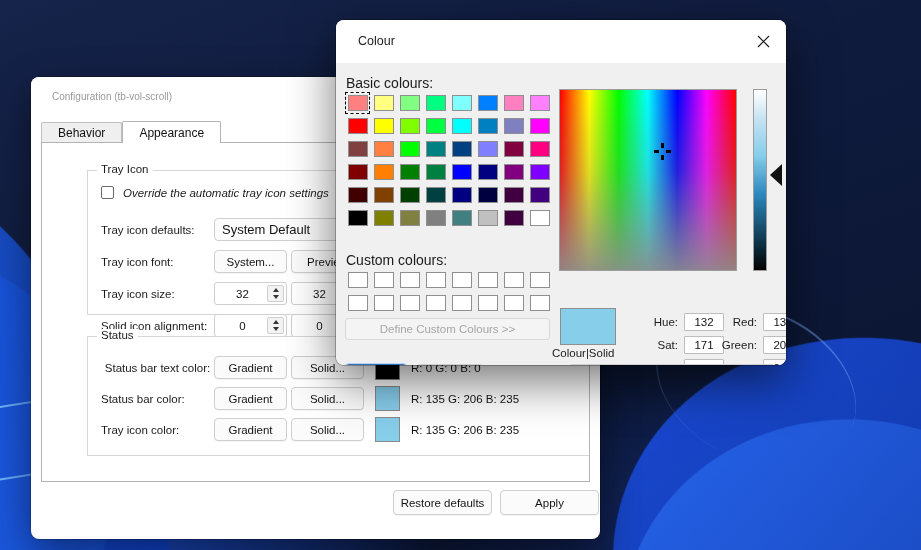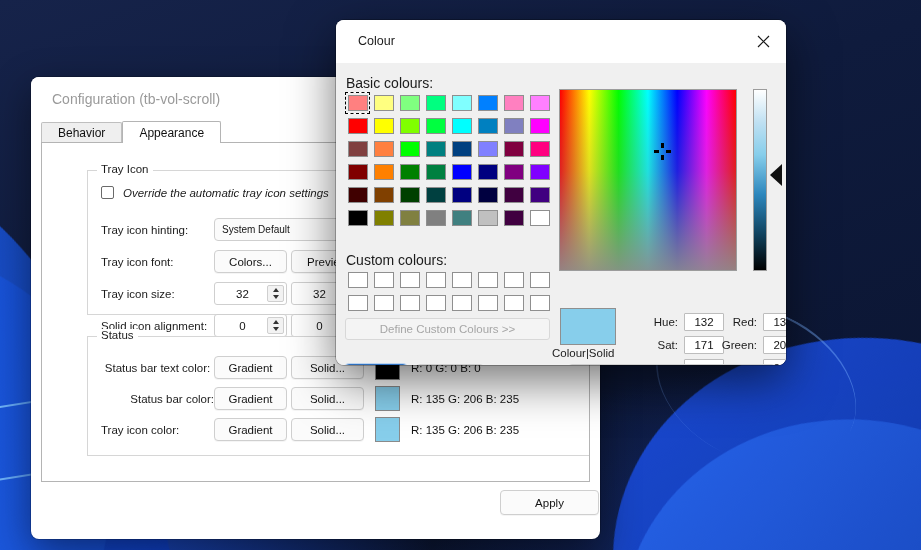--- a/index.html
+++ b/index.html
@@ -38,21 +38,21 @@
         border-radius:50%; transform:rotate(26deg); }
 
   
   #config-window {
     position:absolute; left:31px; top:77px; width:569px; height:462px;
     background:#ffffff; border-radius:8px;
     box-shadow:0 12px 38px rgba(0,0,0,.45), 0 0 0 1px rgba(0,0,0,.18);
     overflow:hidden;
   }
   #config-titlebar { height:44px; position:relative; background:#ffffff; }
-  #config-title { position:absolute; left:21px; top:14px; font-size:14px; color:#9a9a9a; }
+  #config-title { position:absolute; left:21px; top:14px; font-size:10px; color:#9a9a9a; }
 
   #tabstrip { position:absolute; left:10px; top:44px; height:22px; display:flex; align-items:flex-end; }
   .tab { height:21px; padding:0 16px; font-size:12px; color:#111;
          display:flex; align-items:center; justify-content:center;
          border:1px solid #bfbfbf; background:#efefef; border-bottom:none;
          border-radius:2px 2px 0 0; }
   .tab.active { background:#fff; border-color:#b4b4b4; height:22px; position:relative; z-index:2; }
 
   #tabpane { position:absolute; left:10px; top:65px; right:10px; bottom:57px;
              border:1px solid #b4b4b4; background:#fff; }
@@ -70,21 +70,21 @@
   .checkbox { width:13px; height:13px; border:1px solid #6a6a6a; background:#fff;
               border-radius:2px; display:inline-block; }
 
   .btn { border:1px solid #cfcfcf; background:#fbfbfb; border-radius:4px;
          font-size:11.5px; color:#141414; height:23px; display:flex;
          align-items:center; justify-content:center; cursor:default;
          box-shadow:0 1px 0 rgba(0,0,0,.04); }
 
   select.combo, .combo {
     height:23px; border:1px solid #cfcfcf; background:#fbfbfb; border-radius:4px;
-    font-size:10px; color:#141414; padding-left:7px; display:flex; align-items:center;
+    font-size:13px; color:#141414; padding-left:7px; display:flex; align-items:center;
     position:relative; }
   .combo .chev { position:absolute; right:8px; top:8px; width:7px; height:7px;
     border-right:1.4px solid #555; border-bottom:1.4px solid #555; transform:rotate(45deg); }
 
   .spin { height:23px; border:1px solid #cfcfcf; background:#fff; border-radius:3px;
           display:flex; align-items:center; position:relative; }
   .spin .val { flex:1; text-align:center; font-size:11.5px; color:#141414; padding-right:16px; }
   .spin .arrows { position:absolute; right:2px; top:2px; bottom:2px; width:17px;
                   border:1px solid #cfcfcf; background:#f3f3f3; border-radius:2px;
                   display:flex; flex-direction:column; }
@@ -205,32 +205,32 @@
 
       <div class="groupbox" id="grp-trayicon">
         <div class="group-title">Tray Icon</div>
 
         <div class="row" style="left:13px; top:15px;font-style:italic;">
           <span class="checkbox"></span>
           <span class="lbl" style="margin-left:9px;">Override the automatic tray icon settings</span>
         </div>
 
         <div class="row" style="left:13px; top:47px;">
-          <span class="lbl" style="width:113px;">Tray icon hinting:</span>
+          <span class="lbl" style="width:113px;">Tray icon defaults:</span>
           <span class="combo" style="width:151px;">
             <span>System Default</span>
             <span class="chev"></span>
           </span>
           <span class="lbl" style="margin-left:11px;">Us</span>
         </div>
 
         <div class="row" style="left:13px; top:79px;">
           <span class="lbl" style="width:113px;">Tray icon font:</span>
           <span class="btn" style="width:73px;">
-            <span>Colors...</span>
+            <span>System...</span>
           </span>
           <span class="btn" style="width:73px; margin-left:4px;">
             <span>Preview</span>
           </span>
           <span class="lbl" style="margin-left:11px;">Se</span>
         </div>
 
         <div class="row" style="left:13px; top:111px;">
           <span class="lbl" style="width:113px;">Tray icon size:</span>
           <span class="spin" style="width:73px;">
@@ -295,21 +295,21 @@
             <span>Gradient</span>
           </span>
           <span class="btn" style="width:73px; margin-left:4px;">
             <span>Solid...</span>
           </span>
           <span class="swatch-box" style="margin-left:11px; background:#000000;"></span>
           <span class="rgbtext">R: 0 G: 0 B: 0</span>
         </div>
 
         <div class="row" style="left:13px; top:49px;">
-          <span class="lbl" style="width:113px;text-align:right;">Status bar color:</span>
+          <span class="lbl" style="width:113px;">Status bar color:</span>
           <span class="btn" style="width:73px;">
             <span>Gradient</span>
           </span>
           <span class="btn" style="width:73px; margin-left:4px;">
             <span>Solid...</span>
           </span>
           <span class="swatch-box" style="margin-left:11px; background:#87ceeb;"></span>
           <span class="rgbtext">R: 135 G: 206 B: 235</span>
         </div>
 
@@ -326,20 +326,23 @@
         </div>
       </div>
 
       <div id="config-scrollbar">
         <div id="config-scroll-thumb"></div>
       </div>
     </div>
   </div>
 
   <div id="config-footer">
+    <div class="btn" id="btn-restore">
+      <span>Restore defaults</span>
+    </div>
     <div class="btn" id="btn-apply">
       <span>Apply</span>
     </div>
   </div>
 </div>
 
 <div id="colour-dialog">
 
   <div id="cd-titlebar">
     <div id="cd-title">Colour</div>

